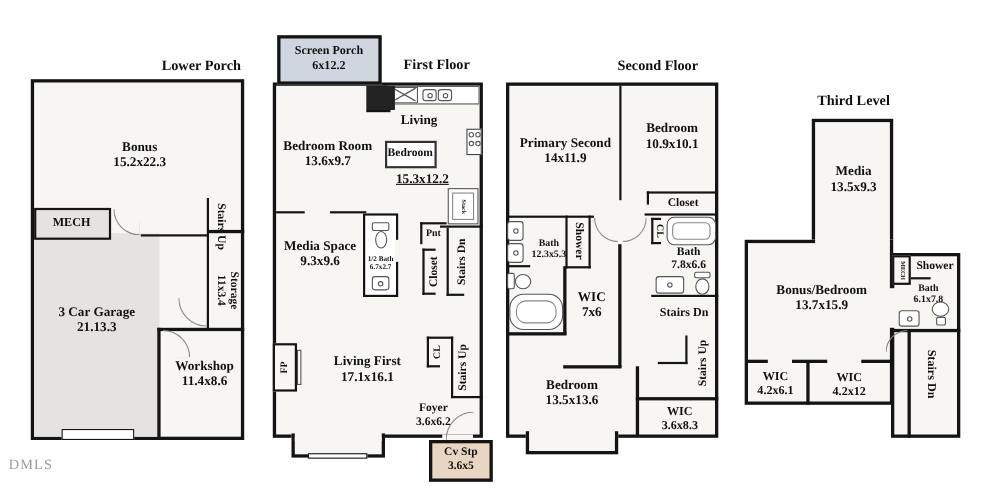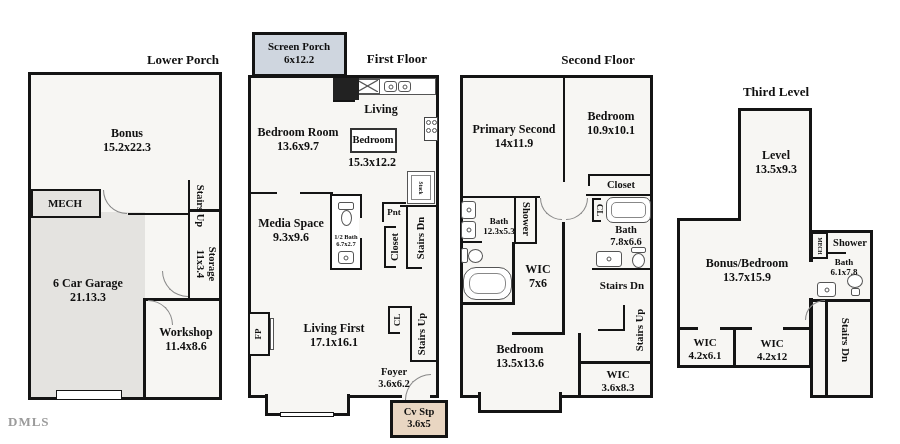--- a/index.html
+++ b/index.html
@@ -27,21 +27,21 @@
   .range{position:absolute;box-sizing:border-box;border:1.5px solid #444;background:#fff;}
   .burner{position:absolute;width:5px;height:5px;border:1px solid #555;border-radius:50%;box-sizing:border-box;}
   .arc{position:absolute;box-sizing:border-box;}
   .arc-bl{border-left:1.2px solid #888;border-bottom:1.2px solid #888;border-bottom-left-radius:100% 100%;}
   .arc-br{border-right:1.2px solid #888;border-bottom:1.2px solid #888;border-bottom-right-radius:100% 100%;}
   .arc-tl{border-left:1.2px solid #888;border-top:1.2px solid #888;border-top-left-radius:100% 100%;}
   .arc-tr{border-right:1.2px solid #888;border-top:1.2px solid #888;border-top-right-radius:100% 100%;}
   .gdoor{position:absolute;box-sizing:border-box;background:#fff;border:1.5px solid #141414;}
   .win{position:absolute;box-sizing:border-box;background:#fff;border:1px solid #141414;}
   .cab{position:absolute;background:#222;}
-  .wm{position:absolute;font-size:13px;color:#9b9b9b;letter-spacing:1px;font-weight:bold;}
+  .wm{position:absolute;font-size:13px;color:#9b9b9b;letter-spacing:1px;}
 </style>
 </head>
 <body>
 
 <div class="stage">
 
   <div>
     <div class="bx" style="left:28px;top:72px;width:194px;height:328px;"></div>
     <div class="p" style="left:31px;top:212px;width:114px;height:185px;background:#e4e3e0;"></div>
     <div class="bx2" style="left:31px;top:189px;width:70px;height:29px;background:#e4e3e0;"></div>
@@ -60,21 +60,21 @@
       <span class="ln">Bonus</span>
         <span class="ln">15.2x22.3</span>
       </div>
     <div class="lbl s11" style="left:65px;top:203px;"><span>MECH</span></div>
     <div class="lbl s10 vd" style="left:200px;top:206px;"><span>Stairs Up</span></div>
     <div class="lbl s10 vd" style="left:206px;top:264px;">
       <span class="ln">Storage</span>
         <span class="ln">11x3.4</span>
       </div>
     <div class="lbl s12" style="left:88px;top:291px;">
-      <span class="ln">6 Car Garage</span>
+      <span class="ln">3 Car Garage</span>
         <span class="ln">21.13.3</span>
       </div>
     <div class="lbl s12" style="left:186px;top:340px;">
       <span class="ln">Workshop</span>
         <span class="ln">11.4x8.6</span>
       </div>
   </div>
 
   <div>
     <div class="bx" style="left:248px;top:75px;width:191px;height:323px;"></div>
@@ -130,21 +130,21 @@
     <div class="fx" style="left:270px;top:318px;width:4px;height:32px;"></div>
     <div class="arc arc-tl" style="left:405px;top:374px;width:26px;height:26px;"></div>
 
     <div class="lbl s13" style="left:397px;top:59px;"><span>First Floor</span></div>
     <div class="lbl s11" style="left:299px;top:53px;">
       <span class="ln">Screen Porch</span>
         <span class="ln">6x12.2</span>
       </div>
     <div class="lbl s12" style="left:381px;top:110px;"><span>Living</span></div>
     <div class="lbl s10" style="left:373px;top:140px;"><span>Bedroom</span></div>
-    <div class="lbl s12" style="left:372px;top:163px;"><span>15.3x12.2</span></div>
+    <div class="lbl s12" style="left:384px;top:163px;text-decoration:underline;"><span>15.3x12.2</span></div>
     <div class="lbl s12" style="left:298px;top:140px;">
       <span class="ln">Bedroom Room</span>
         <span class="ln">13.6x9.7</span>
       </div>
     <div class="lbl s12" style="left:291px;top:231px;">
       <span class="ln">Media Space</span>
         <span class="ln">9.3x9.6</span>
       </div>
     <div class="lbl s6" style="left:346px;top:240px;">
       <span class="ln">1/2 Bath</span>
@@ -261,21 +261,21 @@
     <div class="w" style="left:733px;top:330px;width:3px;height:38px;"></div>
     <div class="bx2" style="left:811px;top:232px;width:17px;height:27px;"></div>
     <div class="w" style="left:828px;top:252px;width:18px;height:2px;"></div>
     <div class="sink" style="left:817px;top:282px;width:19px;height:15px;"></div>
     <div class="bowl" style="left:847px;top:274px;width:16px;height:14px;"></div>
     <div class="tank" style="left:851px;top:288px;width:9px;height:8px;"></div>
     <div class="arc arc-tl" style="left:805px;top:300px;width:20px;height:20px;"></div>
 
     <div class="lbl s13" style="left:776px;top:92px;"><span>Third Level</span></div>
     <div class="lbl s12" style="left:776px;top:163px;">
-      <span class="ln">Level</span>
+      <span class="ln">Media</span>
         <span class="ln">13.5x9.3</span>
       </div>
     <div class="lbl s12" style="left:747px;top:271px;">
       <span class="ln">Bonus/Bedroom</span>
         <span class="ln">13.7x15.9</span>
       </div>
     <div class="lbl s5 vd" style="left:820px;top:246px;"><span>MECH</span></div>
     <div class="lbl s10" style="left:850px;top:243px;"><span>Shower</span></div>
     <div class="lbl s9" style="left:844px;top:267px;">
       <span class="ln">Bath</span>

